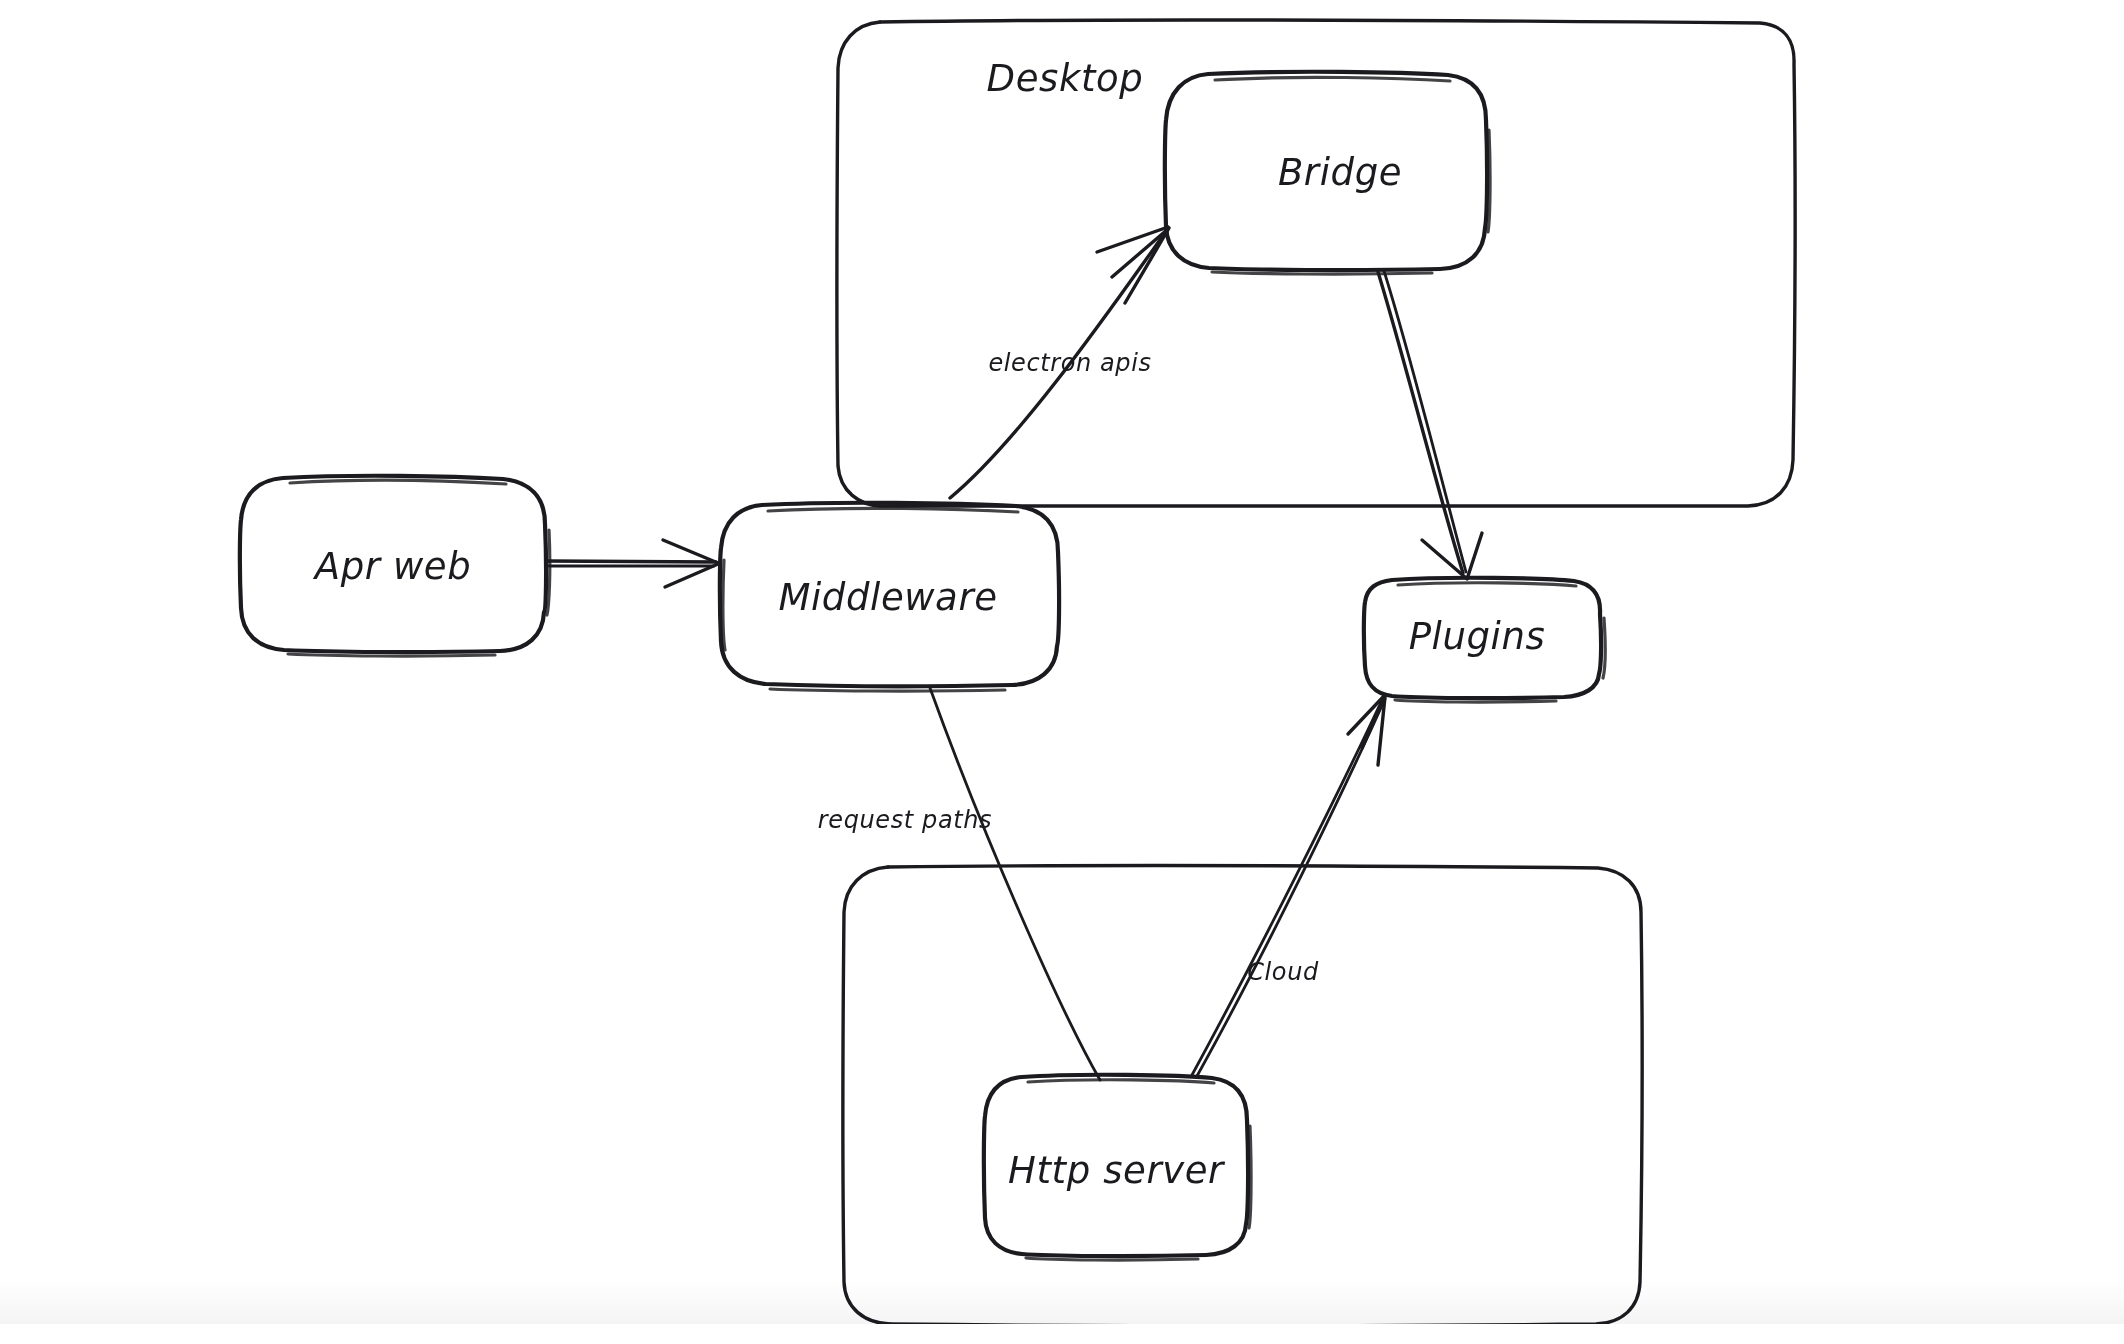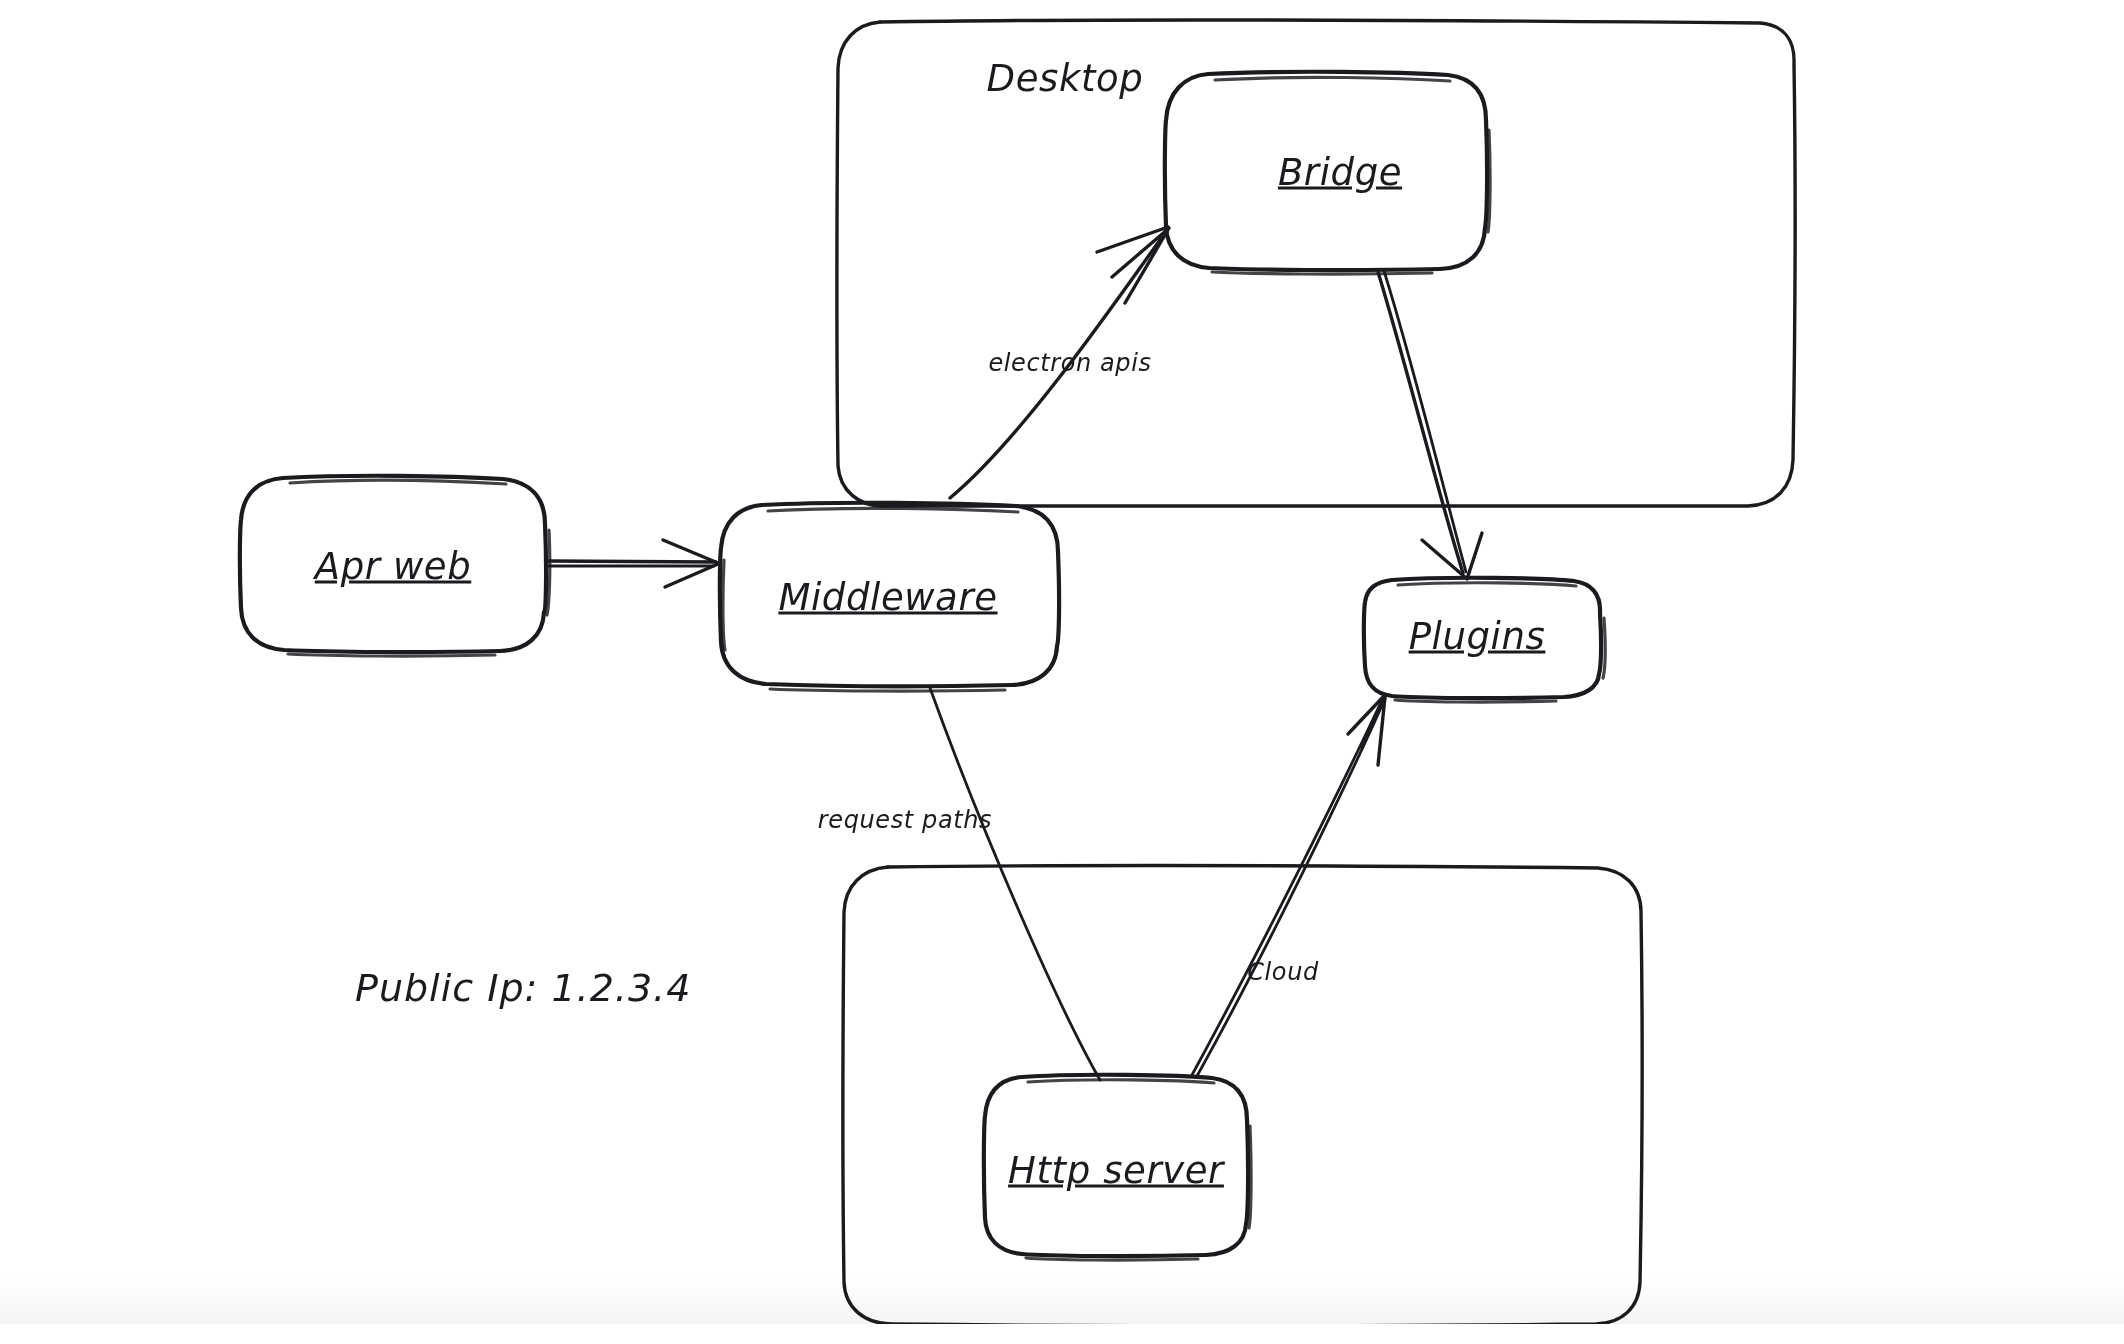--- a/index.html
+++ b/index.html
@@ -31,21 +31,20 @@
     color: #1b1b1f;
     font-family: "DejaVu Sans", sans-serif;
     white-space: nowrap;
     letter-spacing: 0.6px;
     user-select: none;
   }
   .node-label {
     font-size: 37px;
     transform: translate(-50%, -50%);
     text-align: center;
-    text-decoration: underline;
   }
   .group-label {
     font-size: 37px;
     transform: translate(-50%, -50%);
   }
   .edge-label {
     font-size: 24px;
     transform: translate(-50%, -50%);
   }
   .note-line {
@@ -218,16 +217,15 @@
   <div class="node-label skew-hand" style="left:1340px; top:172px;">Bridge</div>
 
   <div class="node-label skew-hand" style="left:1477px; top:636px;">Plugins</div>
 
   <div class="node-label skew-hand" style="left:1116px; top:1170px;">Http server</div>
 
   <div class="edge-label skew-hand" style="left:1070px; top:363px;">electron apis</div>
 
   <div class="edge-label skew-hand" style="left:905px; top:820px;">request paths</div>
 
-  <div class="note-line skew-hand" style="left:355px; top:966px;">Public Ip: 1.2.3.4</div>
 
 
 </div>
 
 </body></html>

